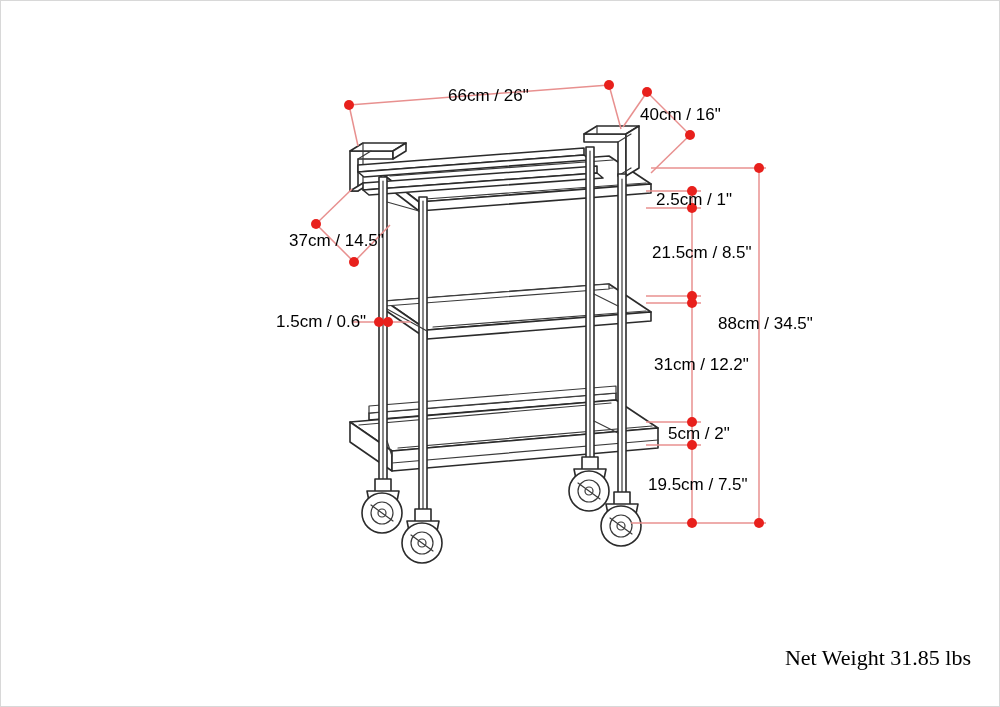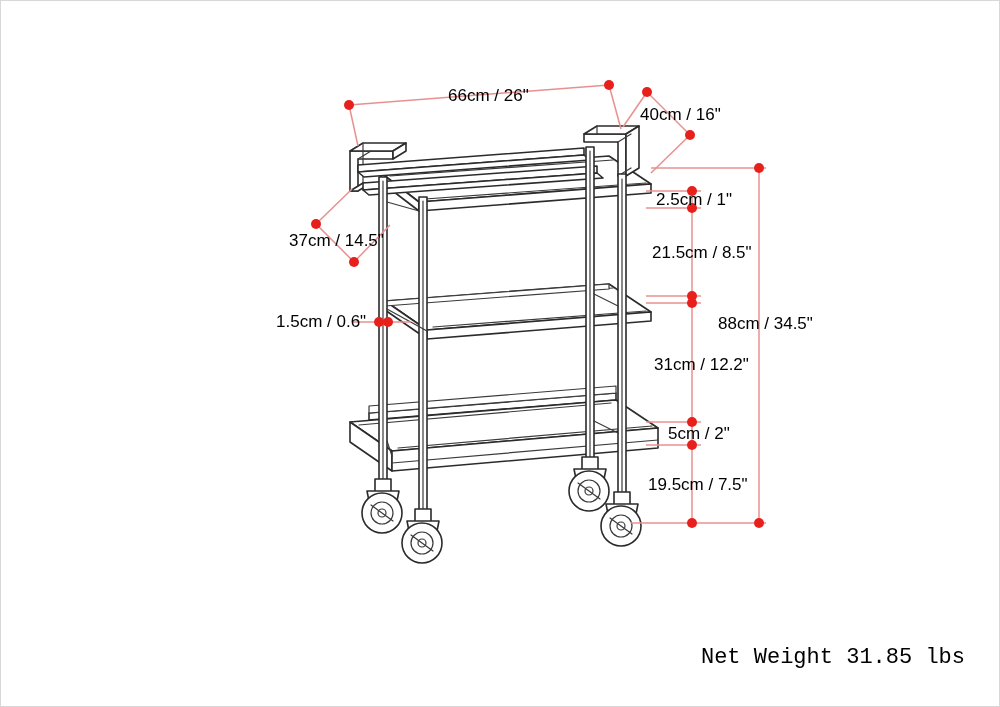--- a/index.html
+++ b/index.html
@@ -30,23 +30,23 @@
   .dim-label {
     position: absolute;
     font-family: "Liberation Sans", sans-serif;
     font-size: 17px;
     color: #000000;
     white-space: nowrap;
     letter-spacing: 0px;
   }
   #net-weight {
     position: absolute;
-    right: 34px;
+    right: 28px;
     top: 644px;
-    font-family: Liberation Mono, monospace;
+    font-family: Liberation Serif, serif;
     font-size: 22px;
     color: #000000;
     white-space: nowrap;
   }
   .cart-line-thin {
     fill: none;
     stroke: #3a3a3a;
     stroke-width: 1.2;
     stroke-linejoin: round;
     stroke-linecap: round;

